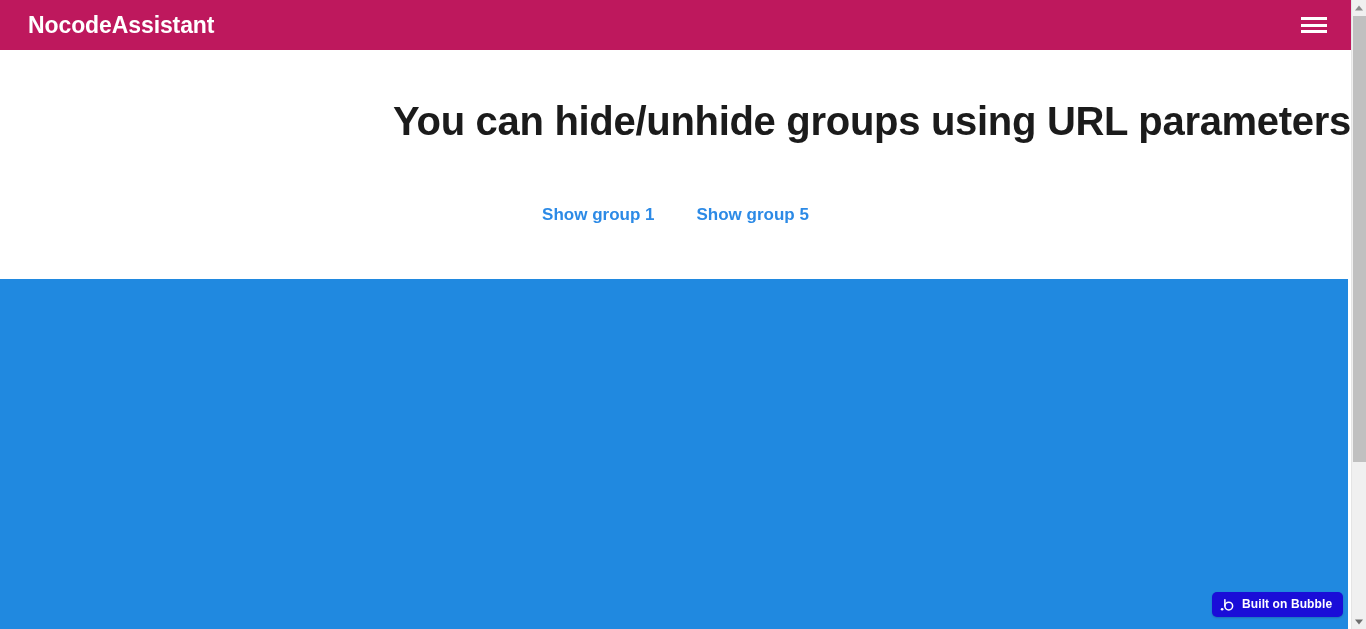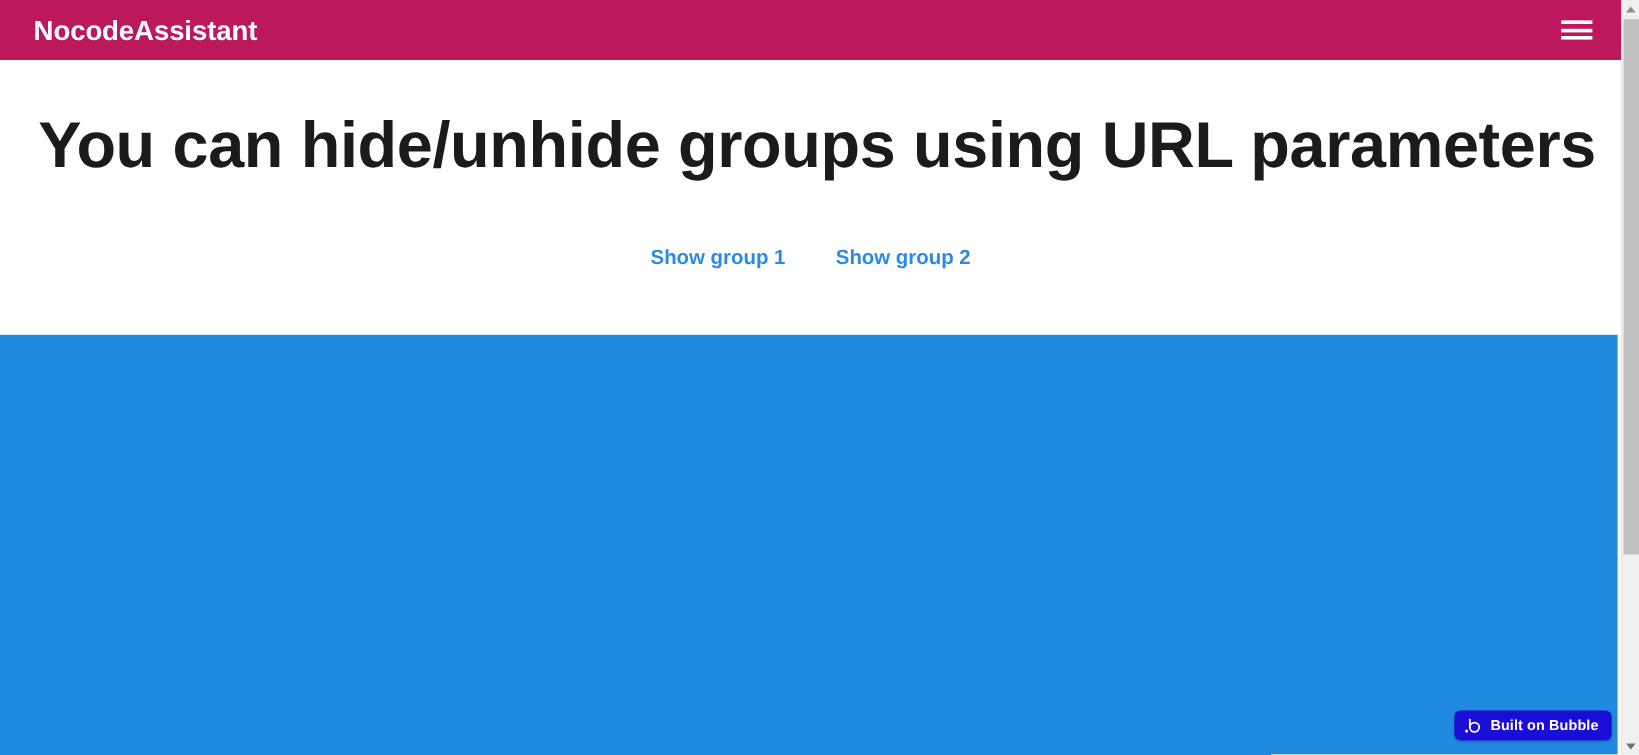--- a/index.html
+++ b/index.html
@@ -82,23 +82,23 @@
     width: 1351px;
     height: 229px;
     background: #ffffff;
   }
 
   #page-title {
     position: absolute;
     left: 0;
     top: 44px;
     width: 1351px;
-    text-align: center;
+    text-align: right;
     color: #1b1b1b;
-    font-size: 54px;
+    font-size: 40px;
     line-height: 54px;
     font-weight: bold;
     font-family: "Liberation Sans Narrow", "Liberation Sans", sans-serif;
     letter-spacing: -0.3px;
     white-space: nowrap;
     padding-left: 11px;
   }
 
   #link-row {
     position: absolute;
@@ -223,21 +223,21 @@
         <span class="bar"></span>
       </div>
     </div>
 
     <div id="hero">
 
       <h1 id="page-title">You can hide/unhide groups using URL parameters</h1>
 
       <div id="link-row">
         <a class="hero-link" href="#">Show group 1</a>
-        <a class="hero-link" href="#">Show group 2</a>
+        <a class="hero-link" href="#">Show group 5</a>
       </div>
 
     </div>
 
     <div id="blue-section"></div>
 
     <div id="bubble-badge">
       <span>
         <svg class="bubble-logo" viewBox="0 0 24 24" aria-hidden="true">
           <circle cx="14" cy="14.5" r="6.2" fill="none" stroke="#ffffff" stroke-width="2.4"></circle>

